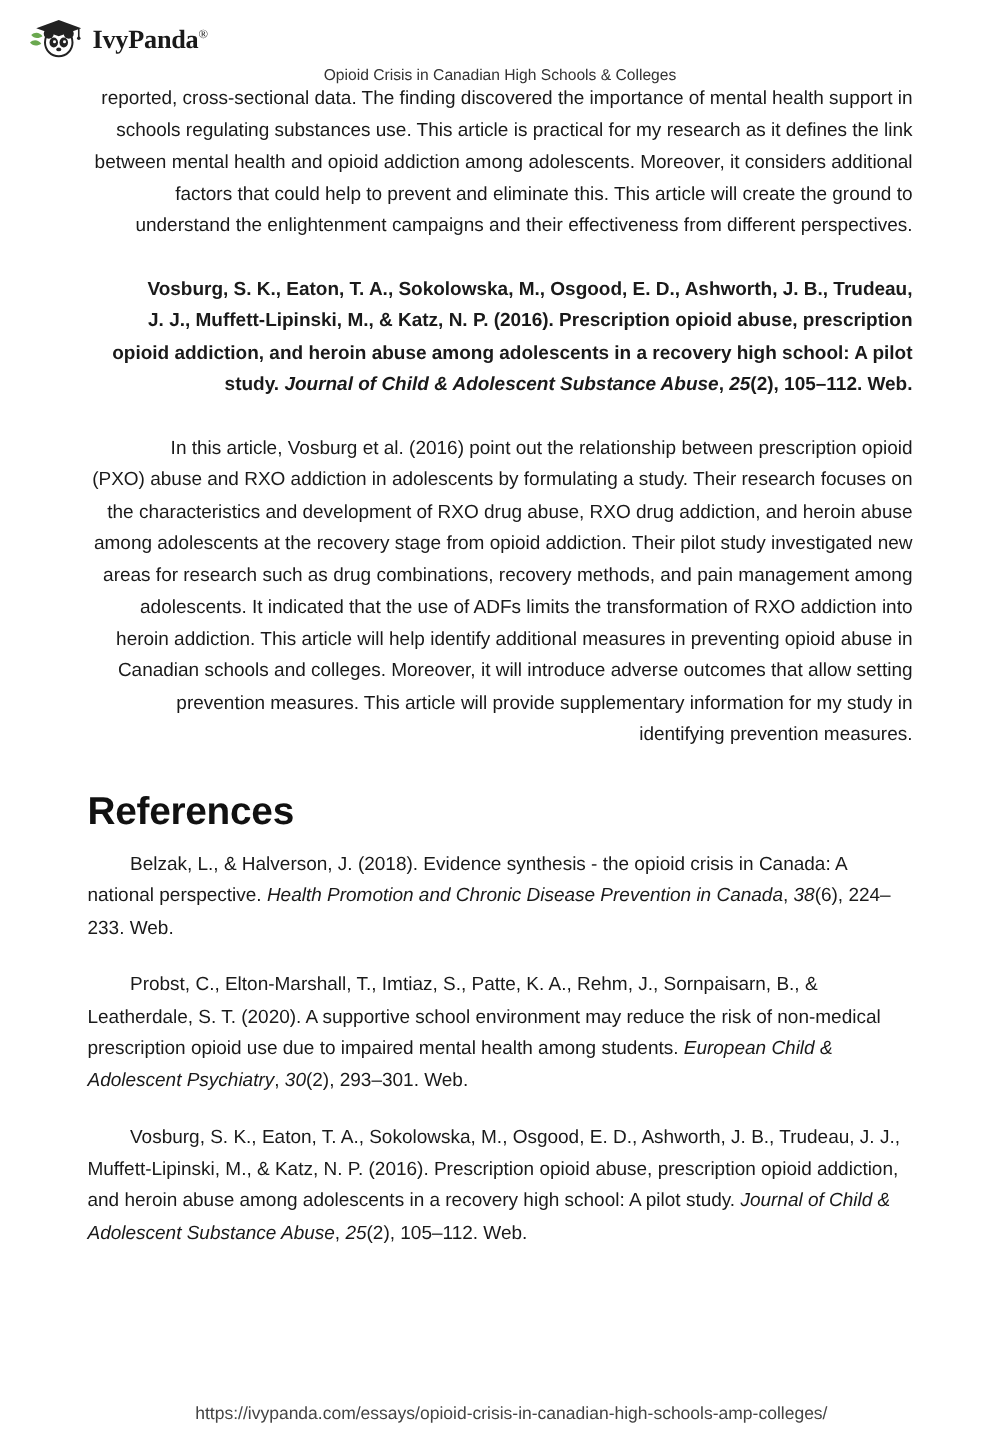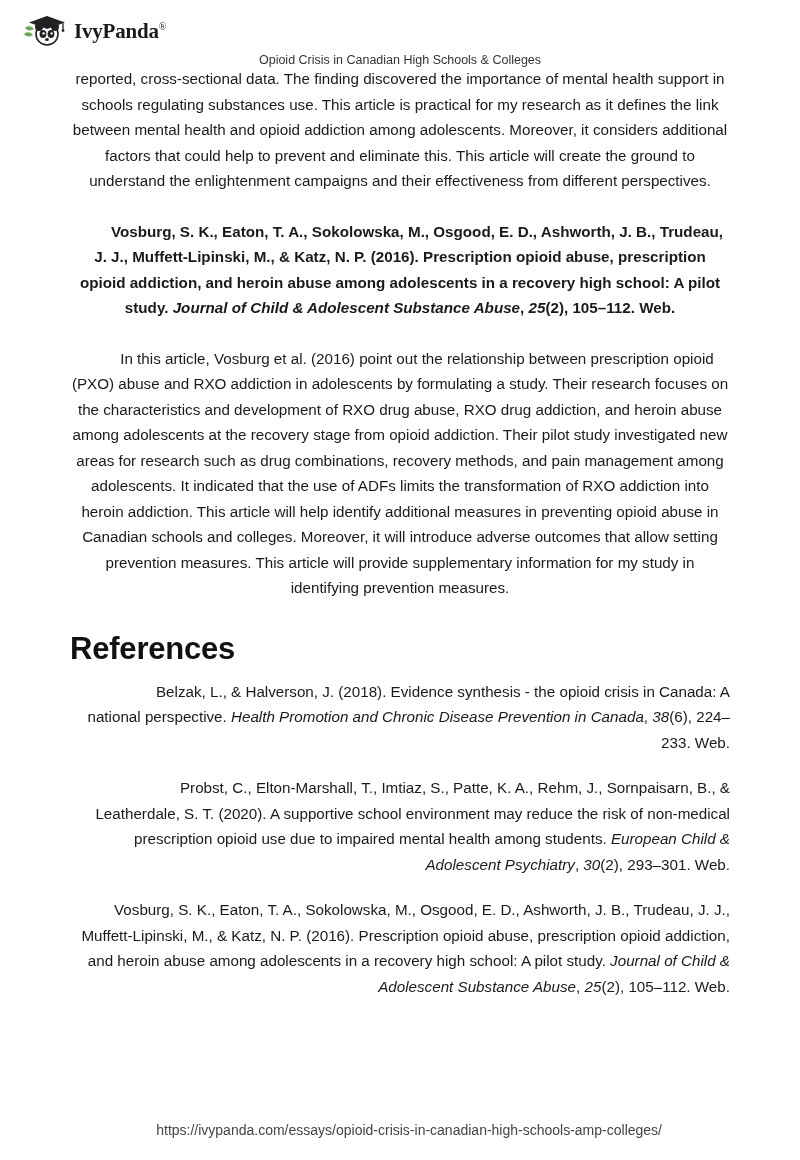--- a/index.html
+++ b/index.html
@@ -74,21 +74,21 @@
     position: absolute;
     top: 66px;
     left: 70px;
     width: 660px;
   }
   p {
     margin: 0 0 0 0;
     font-size: 15.2px;
     line-height: 25.5px;
     color: #1a1a1a;
-    text-align: center;
+    text-align: right;
   }
   p.indent {
     text-indent: 34px;
   }
   .gap {
     height: 25px;
   }
   .ref-block {
     font-weight: bold;
     font-size: 15.2px;
@@ -103,21 +103,20 @@
     margin: 30px 0 12px 0;
     color: #111111;
     letter-spacing: -0.2px;
   }
   .reference-entry {
     font-size: 15.2px;
     line-height: 25.5px;
     text-indent: 34px;
     margin-bottom: 20px;
     color: #1a1a1a;
-    text-align: right;
   }
   .reference-entry .it {
     font-style: italic;
   }
 
   
   .footer-url {
     position: absolute;
     bottom: 22px;
     right: 22px;

